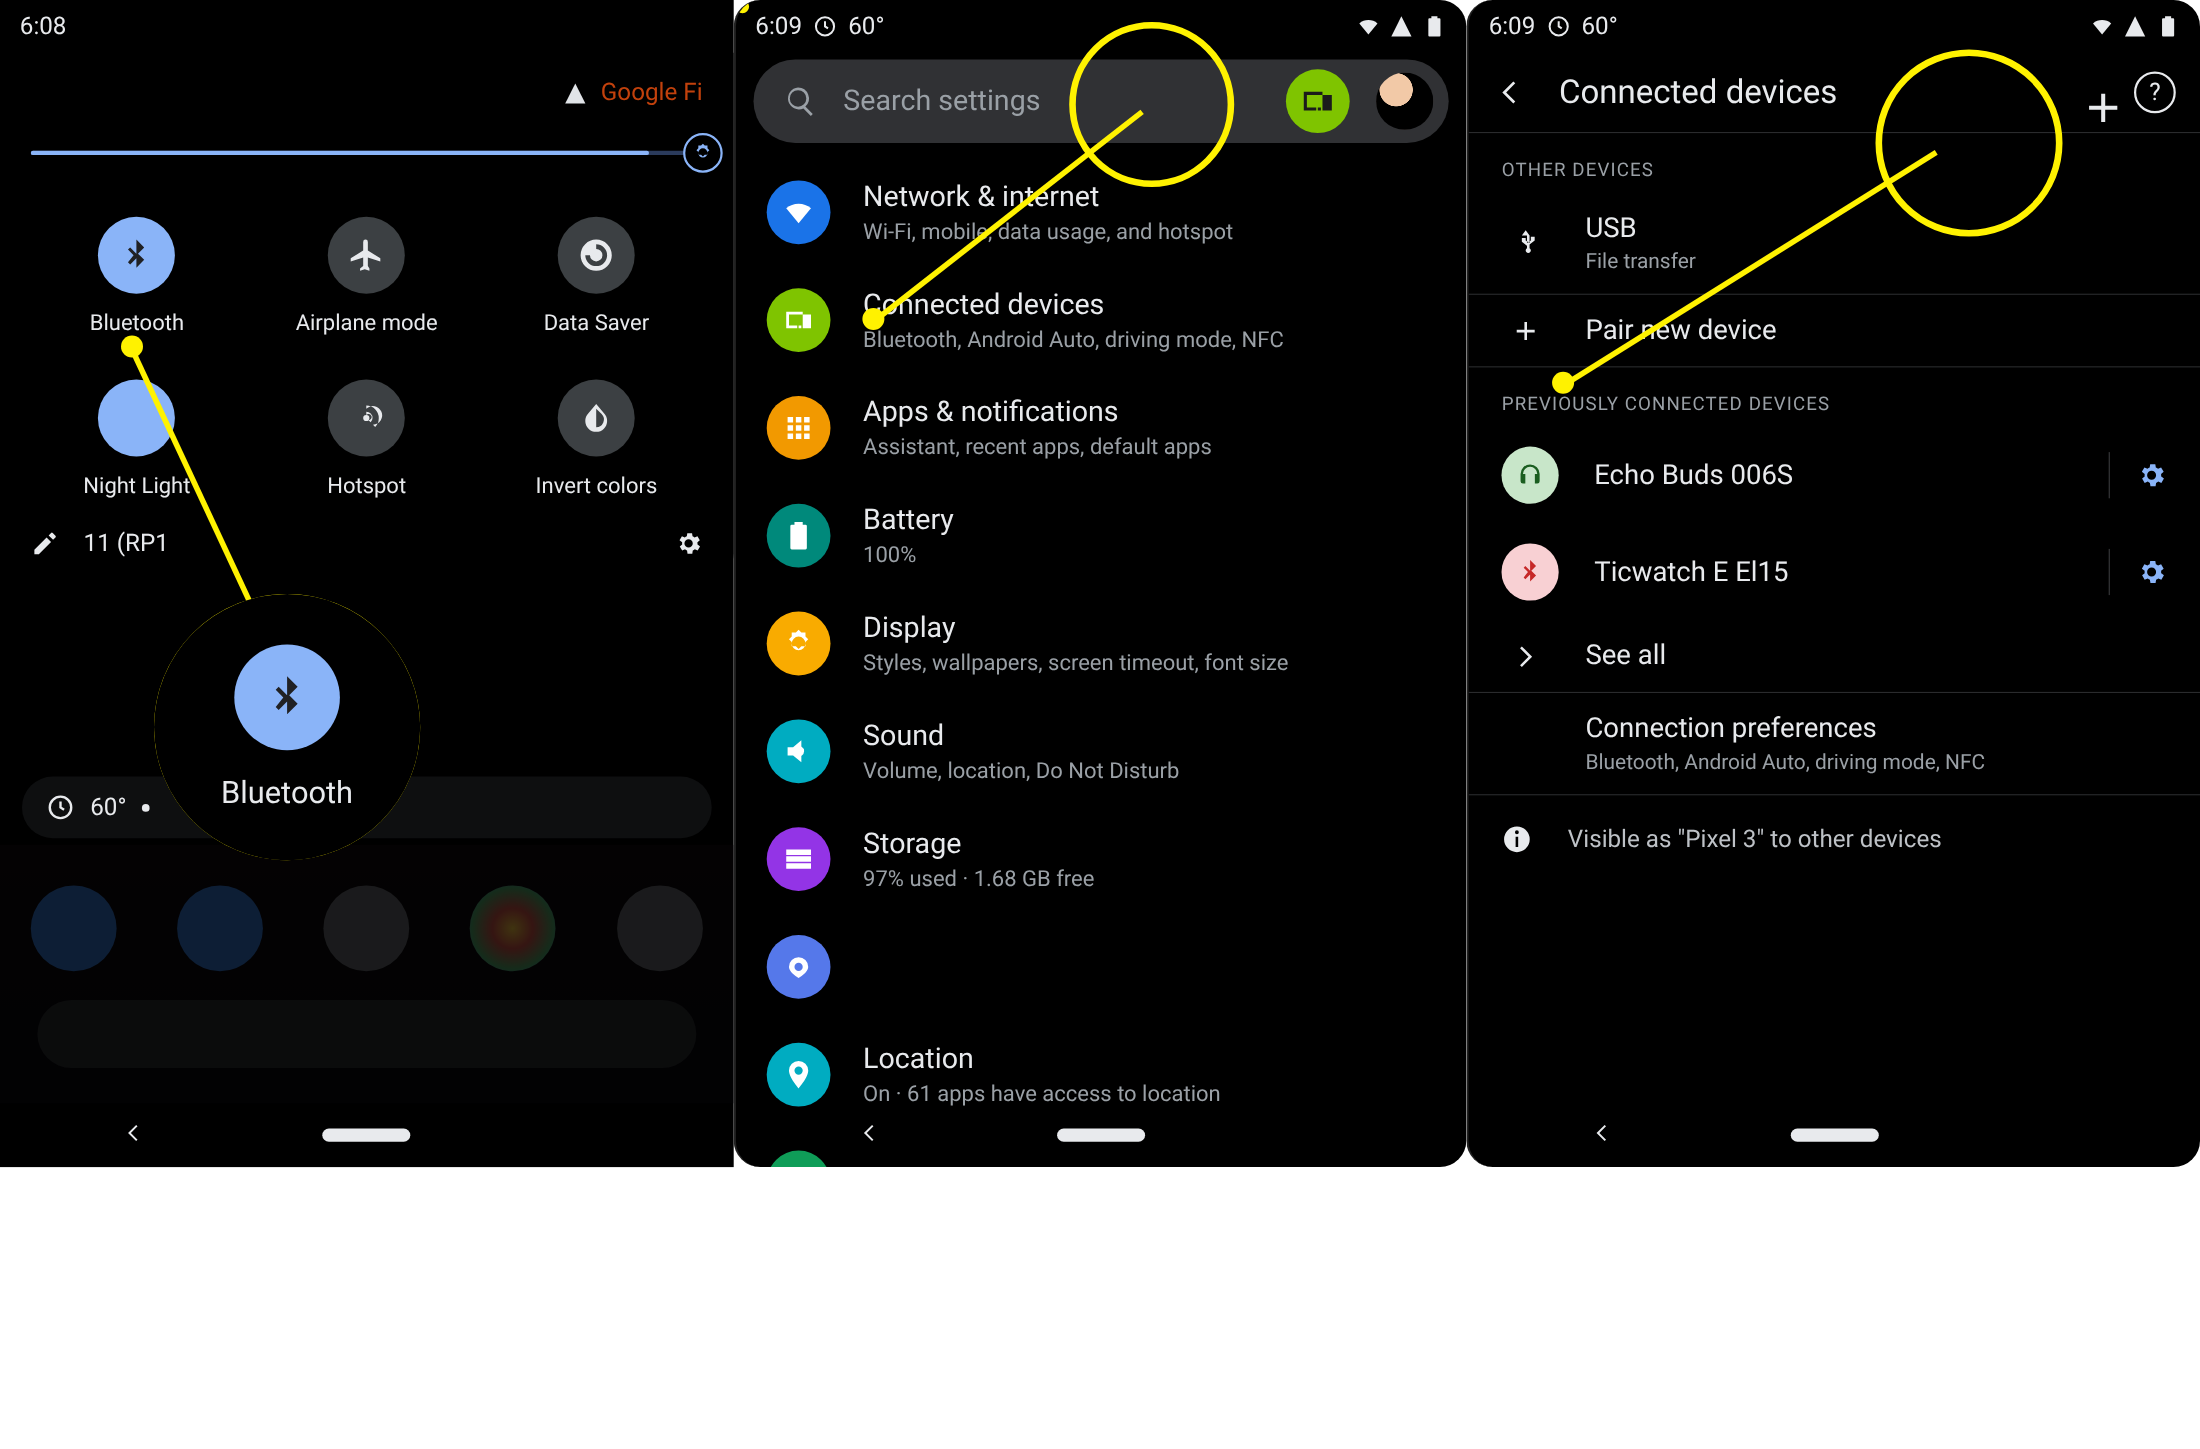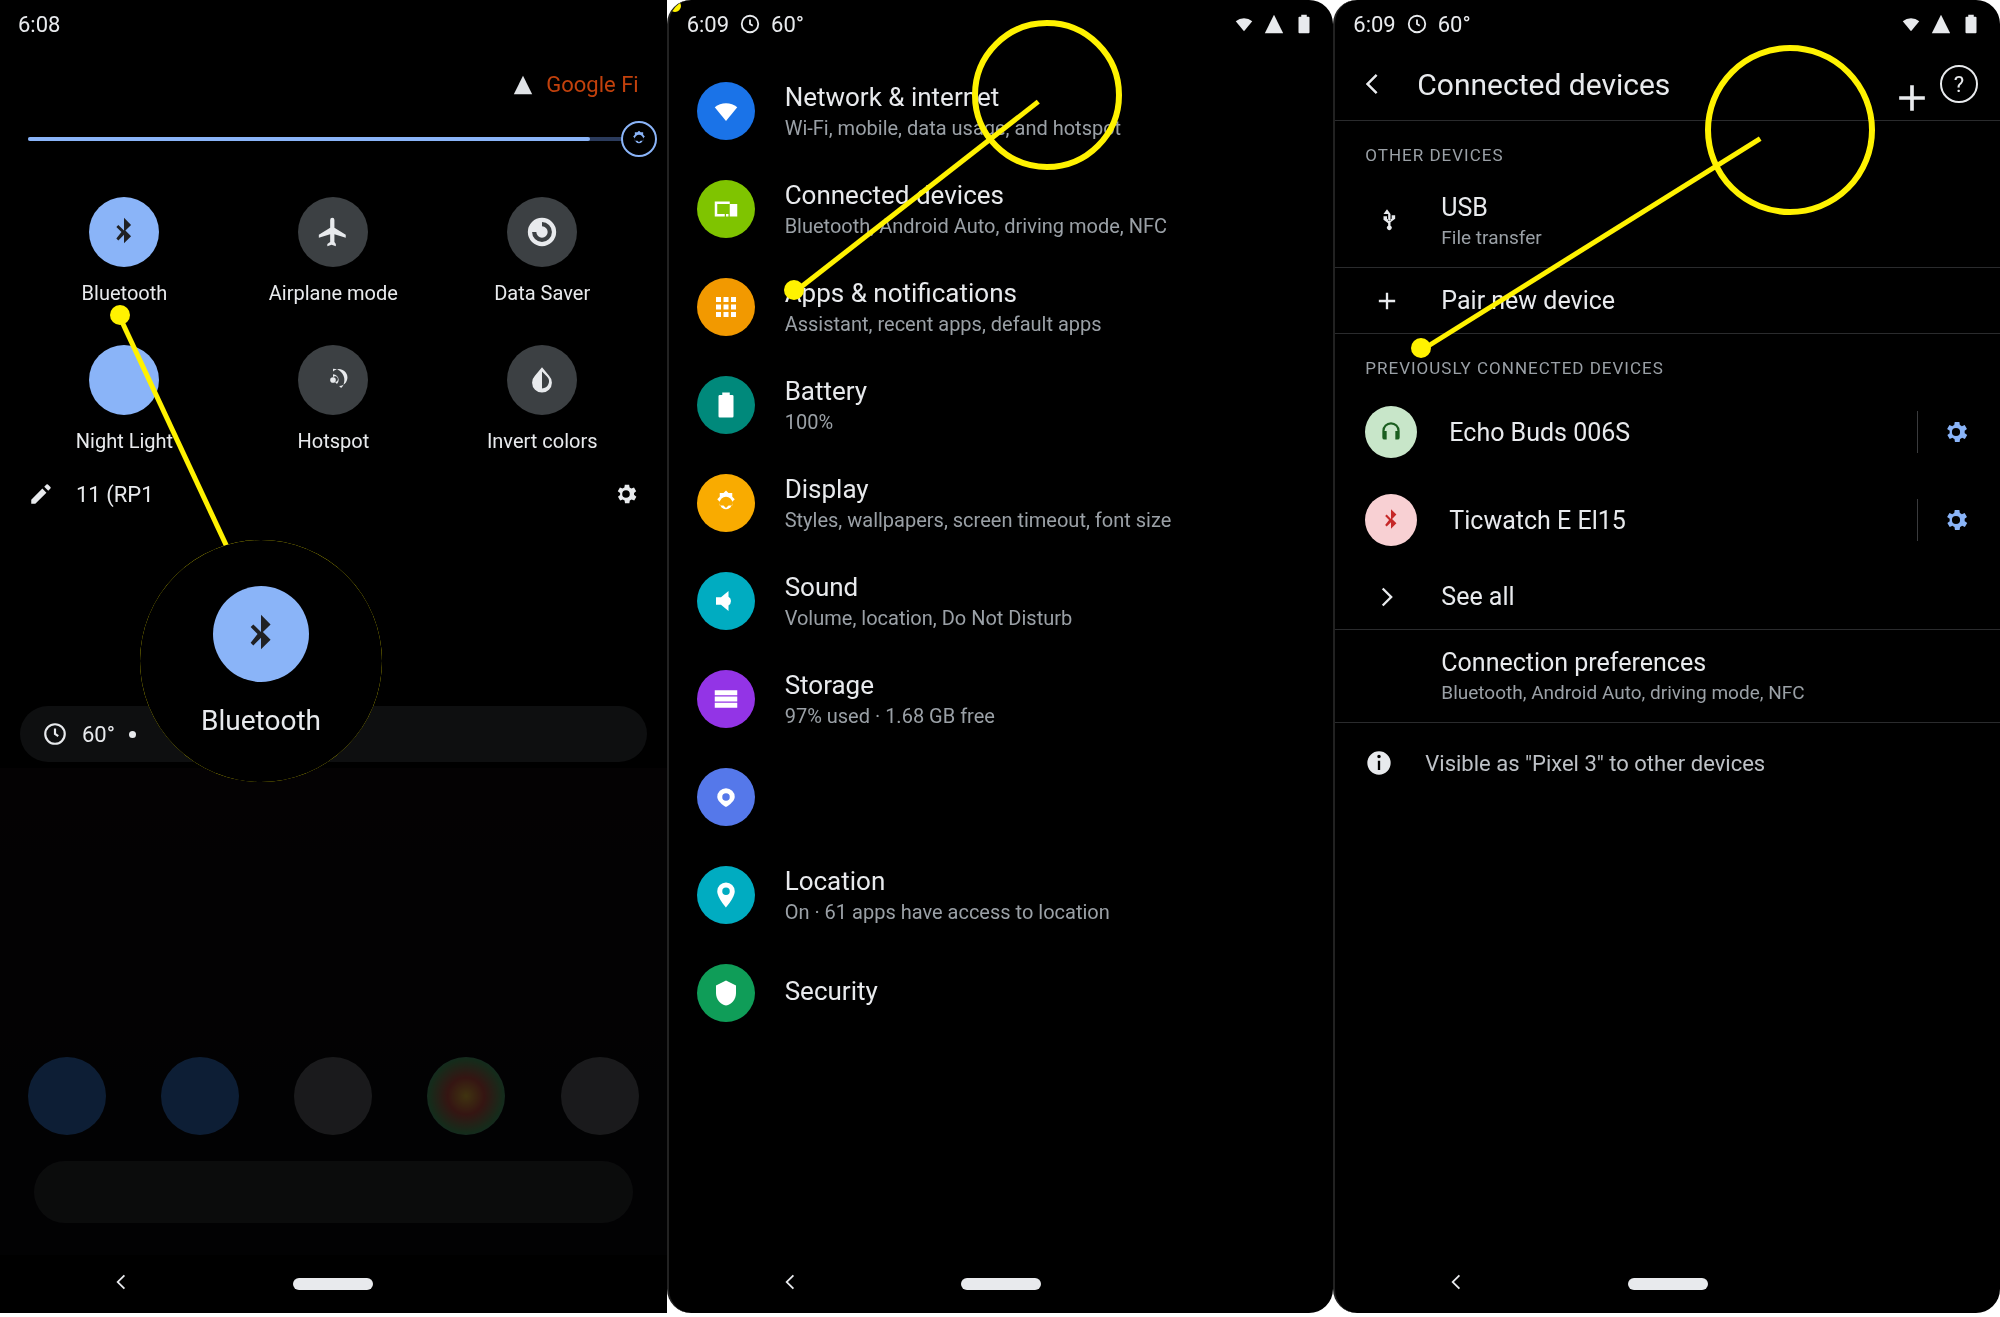--- a/index.html
+++ b/index.html
@@ -1,17 +1,17 @@
 <!DOCTYPE html>
 <html><head>
 <meta charset="utf-8">
 <style>
   * { margin:0; padding:0; box-sizing:border-box; font-family: Roboto, "Segoe UI", Arial, sans-serif; -webkit-font-smoothing:antialiased; }
   body { background:#fff; width:2000px; height:1317px; overflow:hidden; }
-  .stage { position:relative; width:2000px; height:1313px; display:flex; }
+  .stage { position:relative; width:2000px; height:1061px; display:flex; }
   .phone { position:relative; flex:0 0 33.333%; height:100%; background:#000; color:#e8eaed; overflow:hidden; }
   .phone + .phone { border-left:2px solid #222;border-radius:24px; }
 
   
   .statusbar { position:absolute; top:0; left:0; right:0; height:48px; display:flex; align-items:center; padding:0 18px; font-size:22px; color:#e8eaed; }
   .statusbar .left { display:flex; align-items:center; gap:10px; }
   .statusbar .right { margin-left:auto; display:flex; align-items:center; gap:8px; }
   .status-ico { width:22px; height:22px; display:inline-flex; align-items:center; justify-content:center; }
   .status-ico svg { width:100%; height:100%; fill:#e8eaed; }
 
@@ -361,20 +361,32 @@
           </span>
       <span class="status-ico">
             <svg>
               <use href="#i-batt"></use>
             </svg>
           </span>
     </div>
   </div>
 
   <div class="p2-body">
+    <div class="searchbar">
+      <svg class="mag">
+            <use href="#i-search"></use>
+          </svg>
+      <span class="ph">Search settings</span>
+      <div class="sb-devices">
+            <svg>
+              <use href="#i-devices"></use>
+            </svg>
+          </div>
+      <div class="avatar"></div>
+    </div>
     <div class="setlist" id="setlist">
           <div class="setrow">
             <div class="seticon c-net">
               <svg>
                 <use href="#i-wifi"></use>
               </svg>
             </div>
             <div class="settext">
               <div class="t">Network &amp; internet</div>
               <div class="s">Wi-Fi, mobile, data usage, and hotspot</div>

